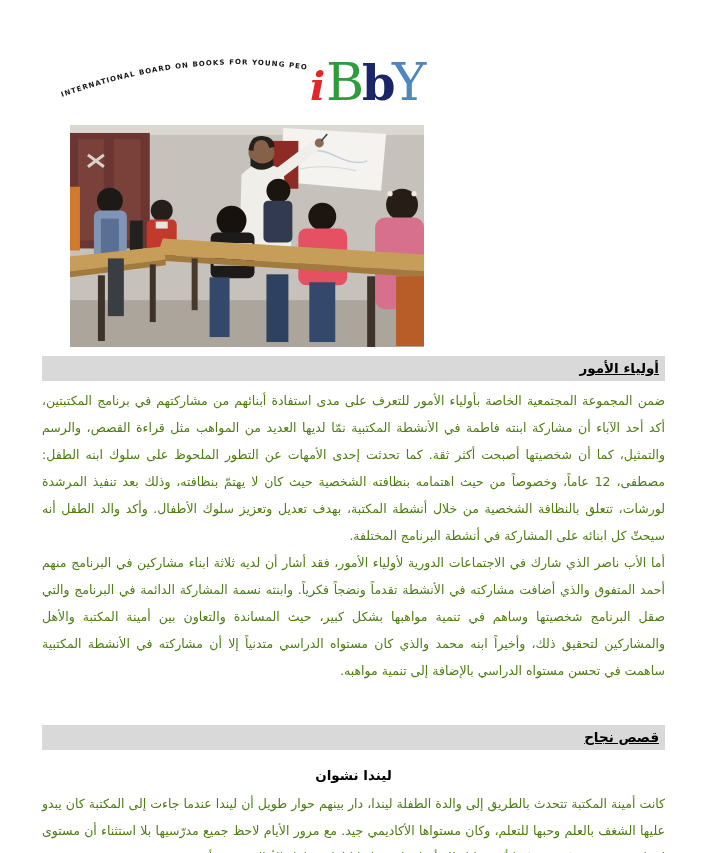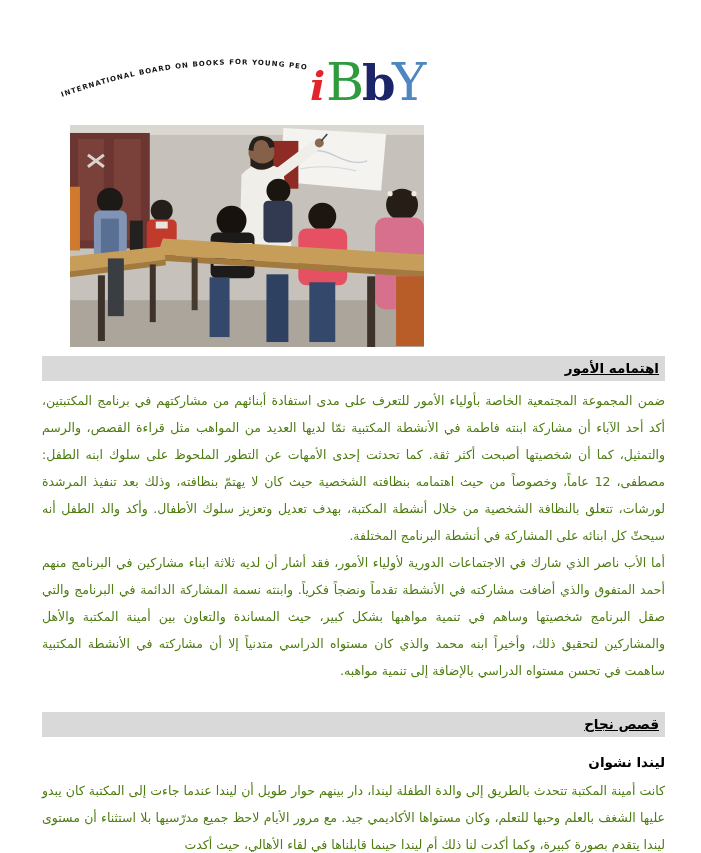--- a/index.html
+++ b/index.html
@@ -21,22 +21,22 @@
   .g-Y { font-size:52px; fill:#4e86c0; }
 
   
   .photo { display:block; margin:17px 0 0 28px; width:354px; height:222px; }
 
   
   .section-bar { margin-top:9px; background:#d9d9d9; direction:rtl;
                  padding:2px 6px 4px 6px; }
   .bar-text { font-weight:bold; text-decoration:underline; font-size:13.5px;
               color:#000; line-height:17px; }
-  .bar-success { margin-top:28px; }
-  .subheading { margin:17px 0 0 0; direction:rtl; text-align:right;
+  .bar-success { margin-top:41px; }
+  .subheading { margin:17px 0 0 0; direction:rtl; text-align:center;
                 font-size:13.5px; font-weight:bold; color:#000; }
   .body-par { margin:0; direction:rtl; text-align:justify;
               font-size:12.5px; line-height:27px; color:#4d7c0f; }
   .body-par.first { margin-top:6px; }
   .par-linda { margin-top:7px; }
 </style>
 </head>
 <body>
 
 <div class="page">
@@ -123,21 +123,21 @@
       <g>
         <rect x="38" y="134" width="16" height="58" fill="#3a3d42"></rect>
         <rect x="140" y="153" width="20" height="60" fill="#33486b"></rect>
         <rect x="197" y="150" width="22" height="68" fill="#2e4160"></rect>
         <rect x="240" y="158" width="26" height="60" fill="#33486b"></rect>
         <rect x="327" y="152" width="28" height="70" fill="#b85c28"></rect>
       </g>
     </svg>
 
     <div class="section-bar">
-      <span class="bar-text">اهتمامه الأمور</span>
+      <span class="bar-text">أولياء الأمور</span>
     </div>
     <p class="body-par first">ضمن المجموعة المجتمعية الخاصة بأولياء الأمور للتعرف على مدى استفادة أبنائهم من مشاركتهم في برنامج المكتبتين، أكد أحد الآباء أن مشاركة ابنته فاطمة في الأنشطة المكتبية نمّا لديها العديد من المواهب مثل قراءة القصص، والرسم والتمثيل، كما أن شخصيتها أصبحت أكثر ثقة. كما تحدثت إحدى الأمهات عن التطور الملحوظ على سلوك ابنه الطفل: مصطفى، 12 عاماً، وخصوصاً من حيث اهتمامه بنظافته الشخصية حيث كان لا يهتمّ بنظافته، وذلك بعد تنفيذ المرشدة لورشات، تتعلق بالنظافة الشخصية من خلال أنشطة المكتبة، بهدف تعديل وتعزيز سلوك الأطفال. وأكد والد الطفل أنه سيحثّ كل ابنائه على المشاركة في أنشطة البرنامج المختلفة.</p>
     <p class="body-par">أما الأب ناصر الذي شارك في الاجتماعات الدورية لأولياء الأمور، فقد أشار أن لديه ثلاثة ابناء مشاركين في البرنامج منهم أحمد المتفوق والذي أضافت مشاركته في الأنشطة تقدماً ونضجاً فكرياً. وابنته نسمة المشاركة الدائمة في البرنامج والتي صقل البرنامج شخصيتها وساهم في تنمية مواهبها بشكل كبير، حيث المساندة والتعاون بين أمينة المكتبة والأهل والمشاركين لتحقيق ذلك، وأخيراً ابنه محمد والذي كان مستواه الدراسي متدنياً إلا أن مشاركته في الأنشطة المكتبية ساهمت في تحسن مستواه الدراسي بالإضافة إلى تنمية مواهبه.</p>
 
     <div class="section-bar bar-success">
       <span class="bar-text">قصص نجاح</span>
     </div>
     <h3 class="subheading">ليندا نشوان</h3>
     <p class="body-par par-linda">كانت أمينة المكتبة تتحدث بالطريق إلى والدة الطفلة ليندا، دار بينهم حوار طويل أن ليندا عندما جاءت إلى المكتبة كان يبدو عليها الشغف بالعلم وحبها للتعلم، وكان مستواها الأكاديمي جيد. مع مرور الأيام لاحظ جميع مدرّسيها بلا استثناء أن مستوى ليندا يتقدم بصورة كبيرة، وكما أكدت لنا ذلك أم ليندا حينما قابلناها في لقاء الأهالي، حيث أكدت</p>
 

